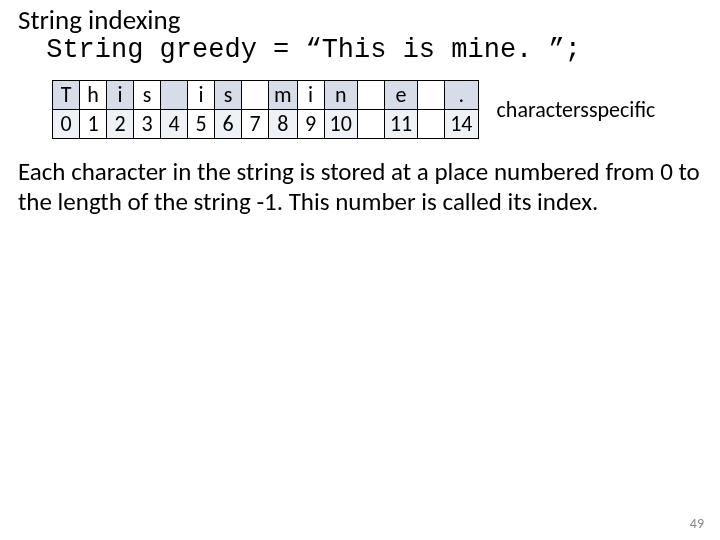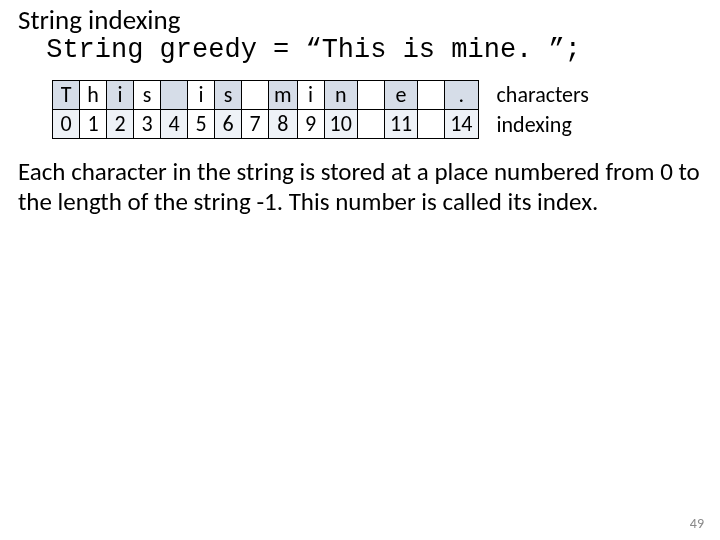--- a/index.html
+++ b/index.html
@@ -56,21 +56,21 @@
     background: #fff;
   }
   table.idx tr:first-child td:nth-child(odd) {
     background: #d6dde8;
   }
   table.idx tr:last-child td:nth-child(odd) {
     background: #eef2f7;
   }
   .labels {
     display: flex;
-    flex-direction: column;
+    flex-direction: row;
     margin-left: 18px;
     font-size: 22px;
     line-height: 1.35;
   }
   .para {
     font-size: 25px;
     line-height: 1.18;
     margin: 18px 6px 0 6px;
   }
   .codeBig {
@@ -130,21 +130,21 @@
         <td>10</td>
         <td> </td>
         <td>11</td>
         <td> </td>
         <td>14</td>
       </tr>
     </tbody>
       </table>
     <div class="labels">
       <span>characters</span>
-      <span>indexing</span>
+      <span>specific</span>
     </div>
   </div>
 
   <div class="para">Each character in the string is stored at a place numbered from 0 to the length of the string -1.  This number is called its index.</div>
 
 
   <div class="pagenum">49</div>
 </div>
 
 </body></html>

